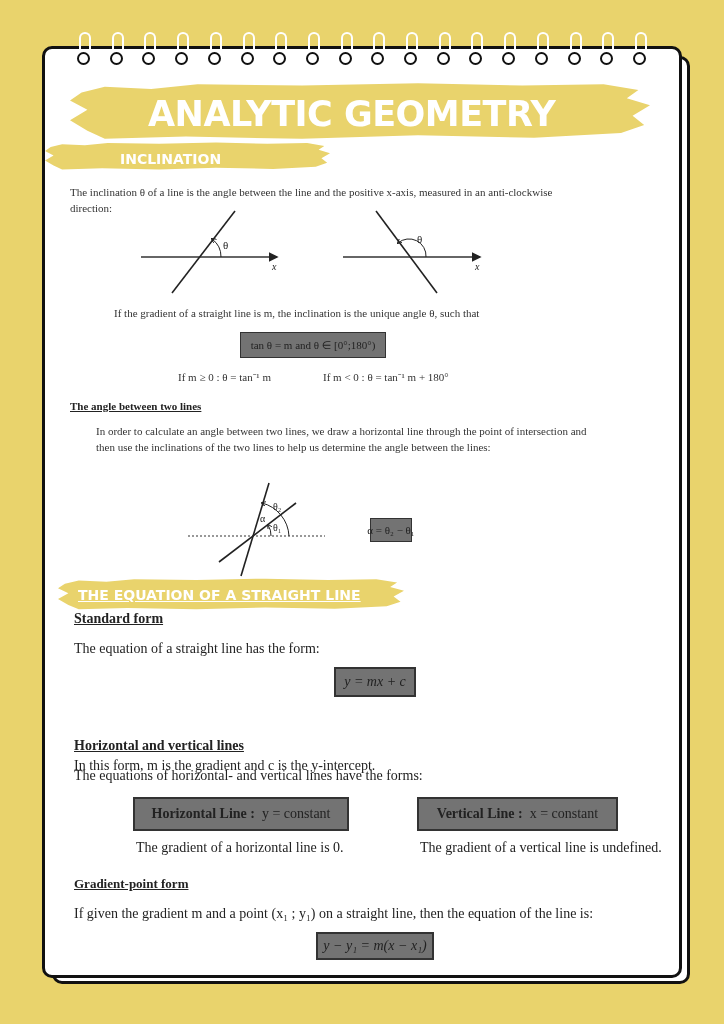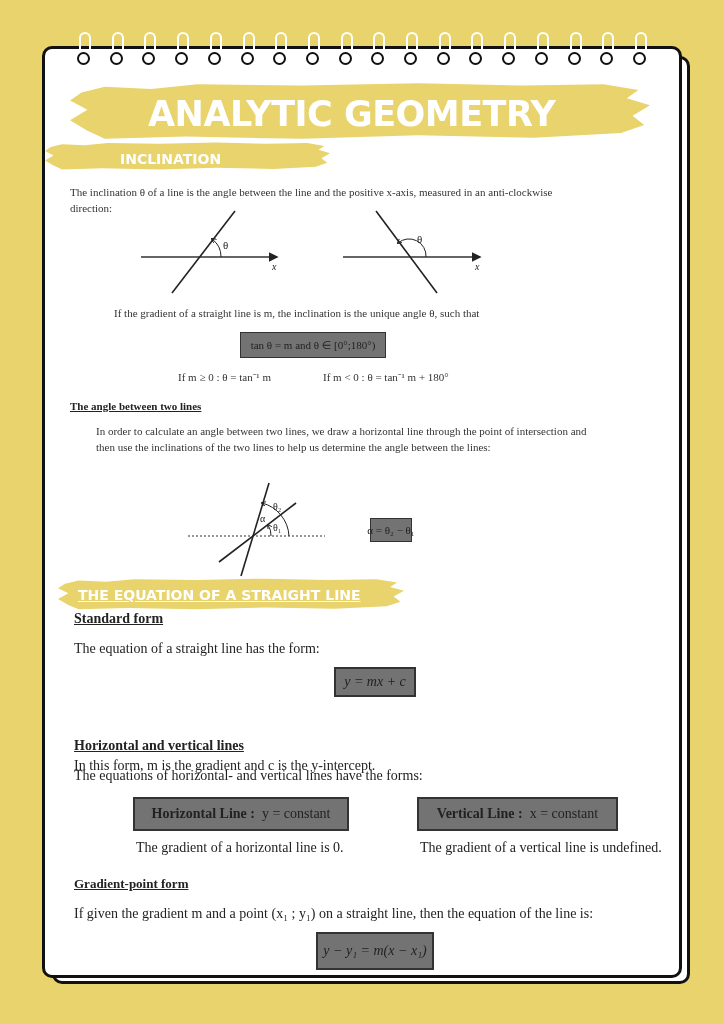--- a/index.html
+++ b/index.html
@@ -208,15 +208,15 @@
   <b>Horizontal Line :</b>&nbsp;&nbsp;<span>y = constant</span>
 </div>
 <div class="box large" style="left:417px;top:797px;width:201px;height:34px;font-size:14px;">
   <b>Vertical Line :</b>&nbsp;&nbsp;<span>x = constant</span>
 </div>
 <div class="txt-lg" style="left:136px;top:839px;">The gradient of a horizontal line is 0.</div>
 <div class="txt-lg" style="left:420px;top:839px;">The gradient of a vertical line is undefined.</div>
 
 <div class="sub" style="left:74px;top:876px;font-size:13px;">Gradient-point form</div>
 <div class="txt-lg" style="left:74px;top:905px;">If given the gradient m and a point (x₁ ; y₁) on a straight line, then the equation of the line is:</div>
-<div class="box large" style="left:316px;top:932px;width:118px;height:38px;font-size:14px;font-style:italic;">
+<div class="box large" style="left:316px;top:932px;width:118px;height:28px;font-size:14px;font-style:italic;">
   <span>y − y₁ = m(x − x₁)</span>
 </div>
 
 </body></html>

